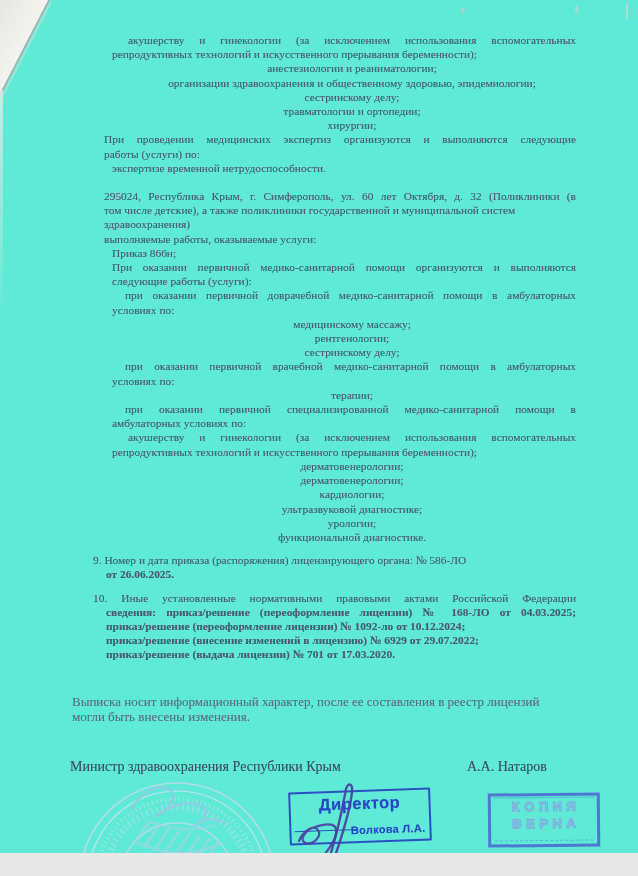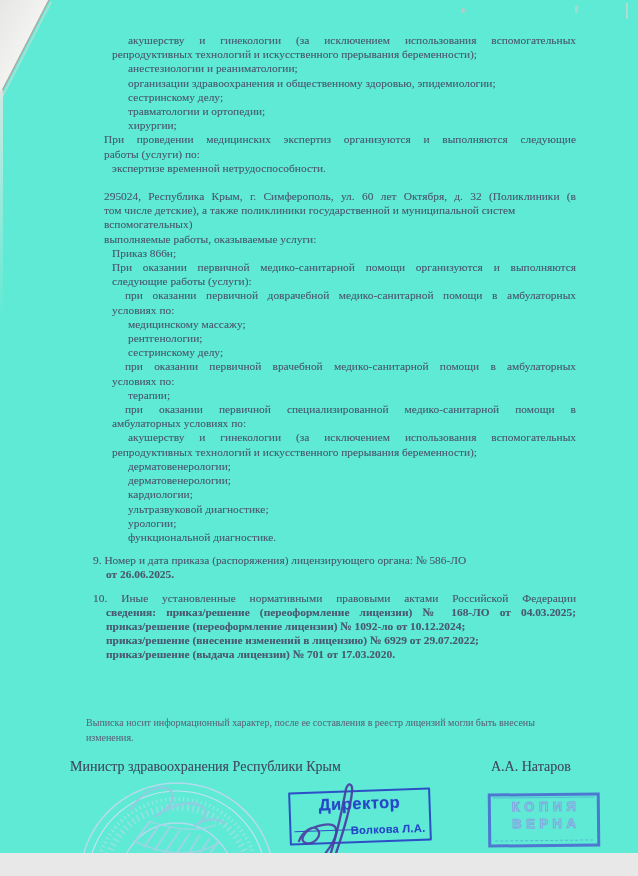--- a/index.html
+++ b/index.html
@@ -20,36 +20,35 @@
   
   .body{
     position:absolute; left:104px; top:33px; width:472px;
     font-size:11.4px; line-height:14.2px; color:#4a5a73;
     text-shadow:0 0 .6px rgba(74,90,115,.4);
   }
   .ln{min-height:14.2px;}
   .a{margin-left:0;}
   .b{margin-left:8px;}
   .c{margin-left:21px;}
-  .d{margin-left:24px;}
+  .d{margin-left:24px;text-align:center;}
   .n{margin-left:-11px;}
   .m{margin-left:2px;font-weight:bold;}
   .j{text-align:justify; text-align-last:justify; white-space:nowrap;}
   .g1{margin-top:14px;}
   .g2{margin-top:9px;}
 
   .note{
-    position:absolute; left:72px; top:716px; width:494px;
-    font-size:10px; line-height:14.5px; color:#5b6b83;
+    position:absolute; left:72px; top:695px; width:494px;
+    font-size:13px; line-height:14.5px; color:#5b6b83;
     text-shadow:0 0 .6px rgba(91,107,131,.35);
-    margin-left:14px;
   }
   .signoff{position:absolute; left:70px; top:759px; width:530px; height:20px;
     font-size:14px; color:#3f4d63; text-shadow:0 0 .5px rgba(63,77,99,.4);}
-  .signoff .nm{position:absolute; left:397px; top:0;margin-left:24px;}
+  .signoff .nm{position:absolute; left:397px; top:0;}
 
   
   .seal{position:absolute; left:76px; top:777px;}
 
   
   .dstamp{
     position:absolute; left:289px; top:790px; width:138px; height:49px;
     border:2.5px solid #2b47c6; border-radius:1px;
     transform:rotate(-2deg); opacity:.95;
   }
@@ -104,21 +103,21 @@
       <div class="ln d">анестезиологии и реаниматологии;</div>
       <div class="ln d">организации здравоохранения и общественному здоровью, эпидемиологии;</div>
       <div class="ln d">сестринскому делу;</div>
       <div class="ln d">травматологии и ортопедии;</div>
       <div class="ln d">хирургии;</div>
       <div class="ln a j">При проведении медицинских экспертиз организуются и выполняются следующие</div>
       <div class="ln a">работы (услуги) по:</div>
       <div class="ln b">экспертизе временной нетрудоспособности.</div>
       <div class="ln a j g1">295024, Республика Крым, г. Симферополь, ул. 60 лет Октября, д. 32 (Поликлиники (в</div>
       <div class="ln a">том числе детские), а также поликлиники государственной и муниципальной систем</div>
-      <div class="ln a">вспомогательных)</div>
+      <div class="ln a">здравоохранения)</div>
       <div class="ln a">выполняемые работы, оказываемые услуги:</div>
       <div class="ln b">Приказ 866н;</div>
       <div class="ln b j">При оказании первичной медико-санитарной помощи организуются и выполняются</div>
       <div class="ln b">следующие работы (услуги):</div>
       <div class="ln c j">при оказании первичной доврачебной медико-санитарной помощи в амбулаторных</div>
       <div class="ln b">условиях по:</div>
       <div class="ln d">медицинскому массажу;</div>
       <div class="ln d">рентгенологии;</div>
       <div class="ln d">сестринскому делу;</div>
       <div class="ln c j">при оказании первичной врачебной медико-санитарной помощи в амбулаторных</div>

